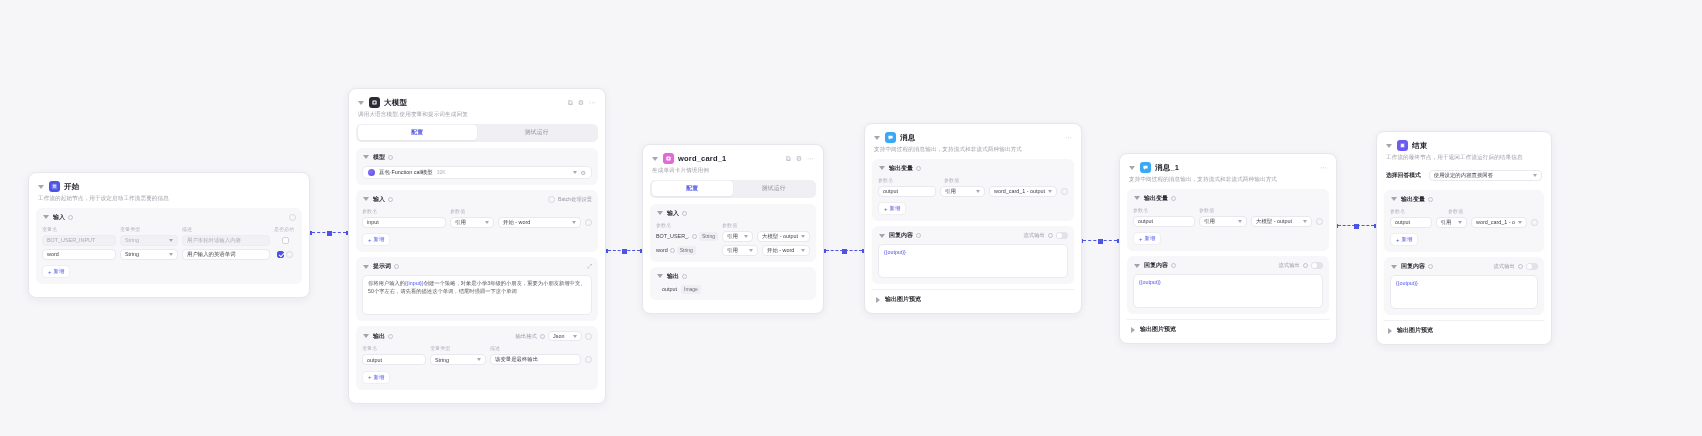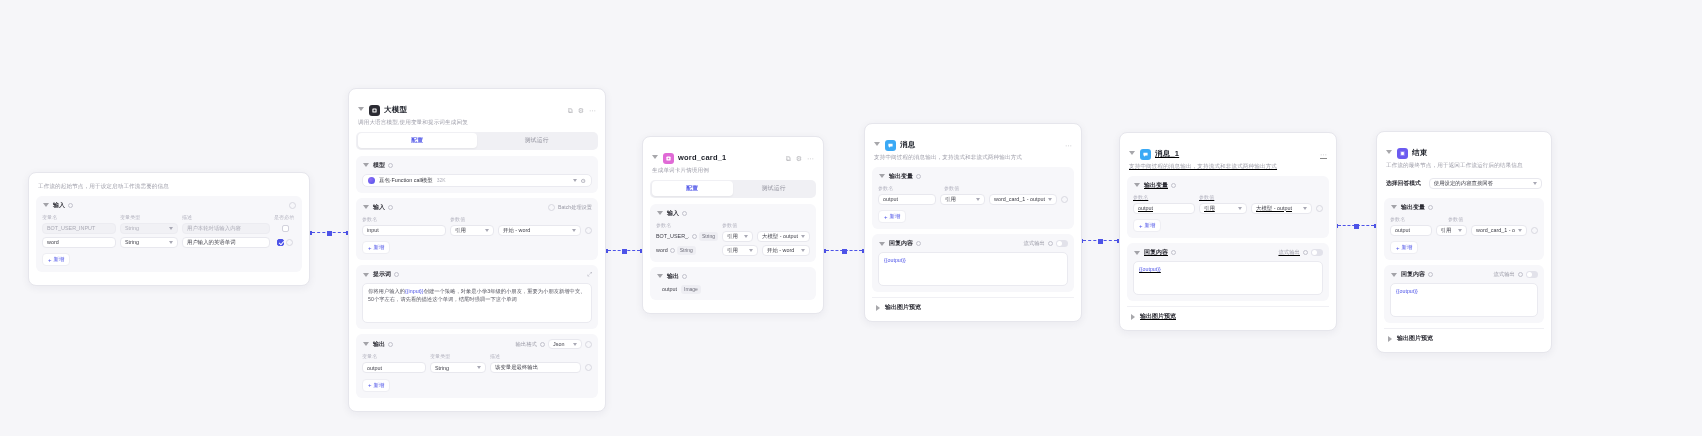--- a/index.html
+++ b/index.html
@@ -29,21 +29,21 @@
 
   
   .node {
     position: absolute;
     background: #fff;
     border: 1px solid #e6e6ec;
     border-radius: 8px;
     box-shadow: 0 2px 8px rgba(28,31,64,.06);
     padding: 7px 7px 8px 7px;
   }
-  .node-head { display: flex; gap: 4px; padding: 1px 2px 0 1px; margin-top: 8px; }
+  .node-head { display: flex; align-items: center; gap: 4px; padding: 1px 2px 0 1px; }
   .caret {
     width: 8px; height: 8px; flex: none; position: relative; opacity: .45;
   }
   .caret::after {
     content: ""; position: absolute; left: 1px; top: 2px;
     border-left: 3px solid transparent; border-right: 3px solid transparent;
     border-top: 4px solid #3c3c44;
   }
   .nicon {
     width: 11px; height: 11px; border-radius: 3px; flex: none;
@@ -187,20 +187,30 @@
       <div class="mid"></div>
   </div>
   <div class="edge" style="left:1334px; top:225px; width:44px;">
     <div class="line"></div>
       <div class="dot l"></div>
       <div class="dot r"></div>
       <div class="mid"></div>
   </div>
 
   <div class="node" style="left:28px; top:172px; width:282px;">
+    <div class="node-head">
+      <div class="caret"></div>
+      <div class="nicon blue">
+        <svg width="7" height="7" viewBox="0 0 10 10">
+            <rect x="1" y="1" width="8" height="8" rx="1.5" fill="#fff" opacity=".25"></rect>
+            <path d="M3 2.5h4v1.6H3zM3 5h4v1.6H3z" fill="#fff"></path>
+          </svg>
+      </div>
+      <div class="ntitle">开始</div>
+    </div>
     <div class="ndesc">工作流的起始节点，用于设定启动工作流需要的信息</div>
 
     <div class="sect">
       <div class="sect-head">
         <div class="caret"></div>
         <div class="sect-title">输入</div>
         <div class="info"></div>
         <div class="sect-right">
             <div class="circ"></div>
           </div>
@@ -377,21 +387,21 @@
         <div class="ipt" style="flex:1">该变量是最终输出</div>
         <div class="circ"></div>
       </div>
       <div class="addbtn">
         <span class="plus">+</span>
         <span>新增</span>
       </div>
     </div>
   </div>
 
-  <div class="node" style="left:642px; top:136px; width:182px;">
+  <div class="node" style="left:642px; top:144px; width:182px;">
     <div class="node-head">
       <div class="caret"></div>
       <div class="nicon pink">
         <svg width="7" height="7" viewBox="0 0 10 10">
             <rect x="2" y="2" width="6" height="6" rx="1.2" fill="#fff"></rect>
             <circle cx="5" cy="5" r="1.2" fill="#e06ad6"></circle>
           </svg>
       </div>
       <div class="ntitle">word_card_1</div>
       <div class="head-actions">
@@ -528,21 +538,21 @@
         <span class="var">{{output}}</span>
       </div>
     </div>
 
     <div class="footrow">
       <div class="caret" style="transform:rotate(-90deg)"></div>
       <div class="t">输出图片预览</div>
     </div>
   </div>
 
-  <div class="node" style="left:1119px; top:132px; width:218px;text-decoration:underline;">
+  <div class="node" style="left:1119px; top:153px; width:218px;">
     <div class="node-head">
       <div class="caret"></div>
       <div class="nicon cyan">
         <svg width="7" height="7" viewBox="0 0 10 10">
             <path d="M2 2.6h6v4H5l-2 1.6V6.6H2z" fill="#fff"></path>
           </svg>
       </div>
       <div class="ntitle">消息_1</div>
       <div class="head-actions">
         <span>⋯</span>

